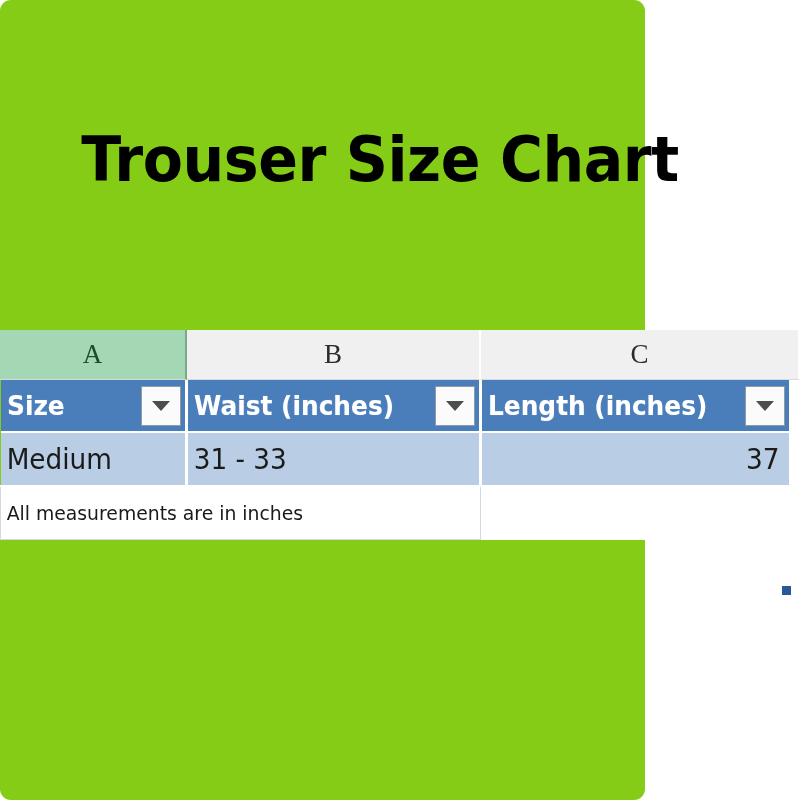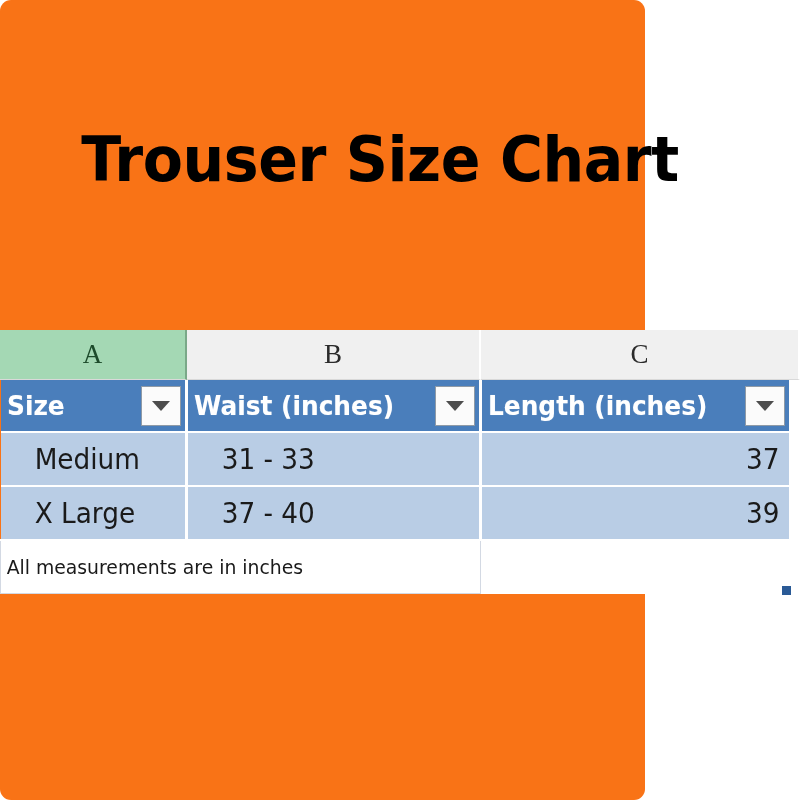--- a/index.html
+++ b/index.html
@@ -10,21 +10,21 @@
     width: 800px;
     height: 800px;
     background: #ffffff;
     font-family: "Liberation Sans", sans-serif;
     overflow: hidden;
   }
   .page {
     position: relative;
     width: 645px;
     height: 800px;
-    background: #f97316;
+    background: #84cc16;
     border-radius: 11px;
   }
 
   
   .title {
     position: absolute;
     left: 0;
     top: 124px;
     width: 760px;
     text-align: center;
@@ -138,21 +138,21 @@
   .data-row td {
     height: 52px;
     vertical-align: middle;
     border-right: 3px solid #ffffff;
     border-bottom: 2px solid #ffffff;
     font-family: "DejaVu Sans", sans-serif;
     font-size: 28px;
     color: #1a1a1a;
     white-space: nowrap;
   }
-  .data-row.odd td  { background: #b9cde5; padding-left: 28px; }
+  .data-row.odd td  { background: #b9cde5; }
   .data-row.even td { background: #e3eaf5; }
 
   .cell-text {
     padding-left: 6px;
     transform: scaleX(0.94);
     transform-origin: left center;
     display: block;
   }
   .cell-num {
     padding-right: 10px;
@@ -255,31 +255,20 @@
           </td>
           <td>
             <span class="cell-text">31 - 33</span>
           </td>
           <td>
             <span class="cell-num">37</span>
           </td>
         </tr>
 
 
-        <tr class="data-row odd">
-          <td>
-            <span class="cell-text">X Large</span>
-          </td>
-          <td>
-            <span class="cell-text">37 - 40</span>
-          </td>
-          <td>
-            <span class="cell-num">39</span>
-          </td>
-        </tr>
 
         <tr class="note-row">
           <td colspan="2">
             <span class="note-text">All measurements are in inches</span>
           </td>
           <td class="blank"></td>
         </tr>
       </tbody>
     </table>
 

